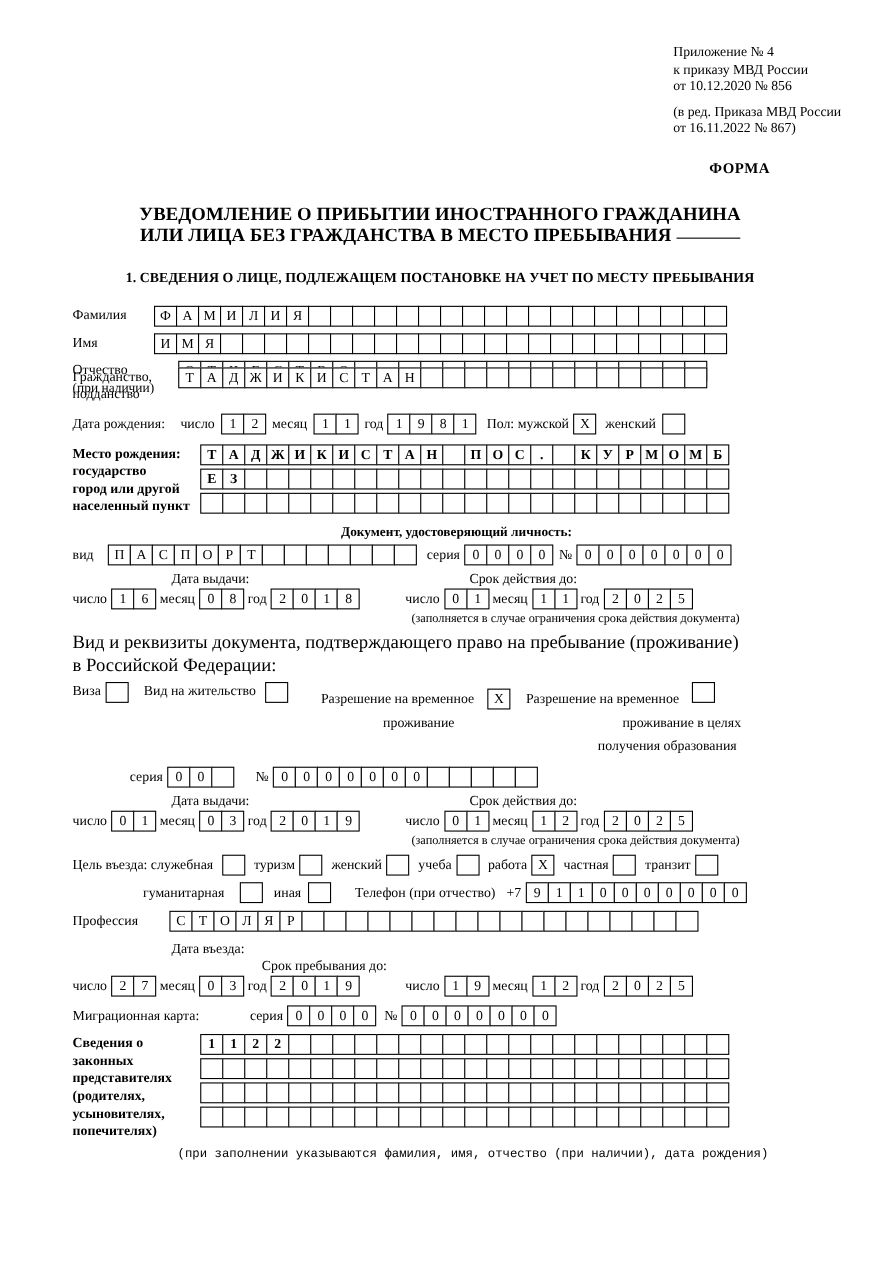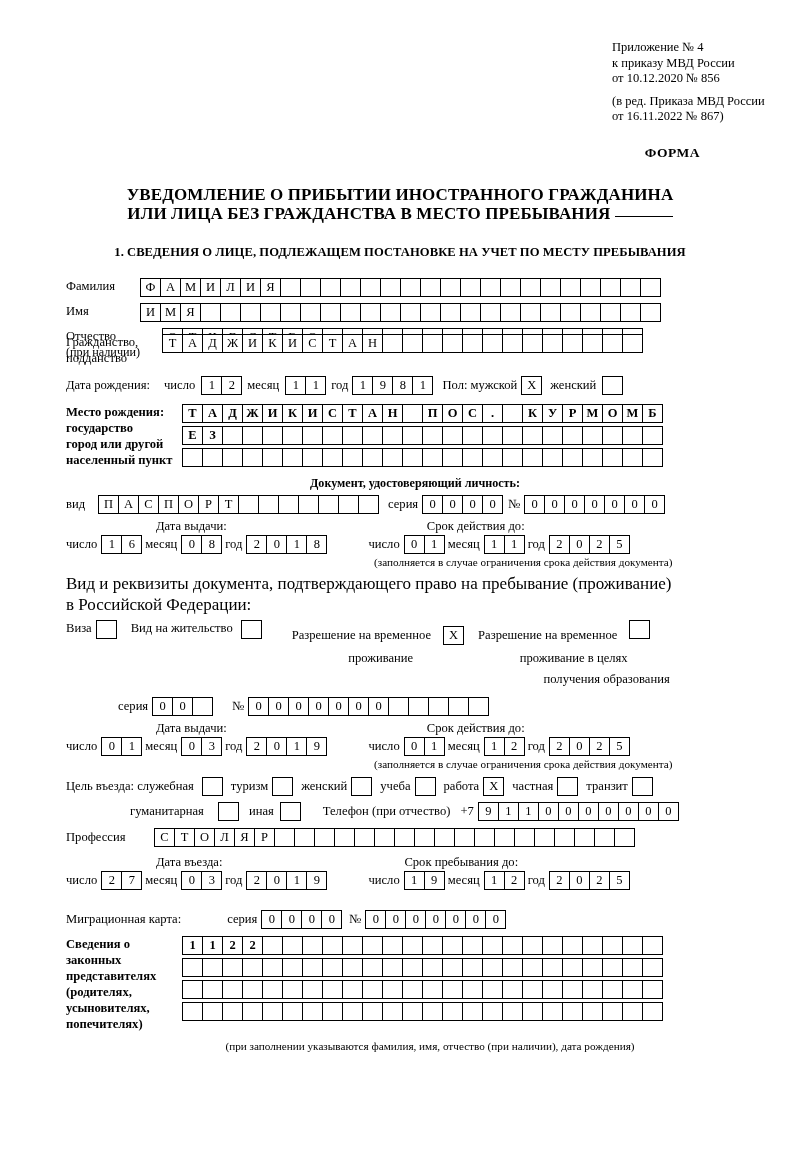--- a/index.html
+++ b/index.html
@@ -474,21 +474,21 @@
     <span class="box gap4"></span>
     <span class="lbl" style="margin-left:14px;">Вид на жительство</span>
     <span class="box gap8"></span>
     <span style="margin-left:30px;">
       <span class="lbl">Разрешение на временное</span>
       <span class="box gap8">X</span>
       <span class="lbl" style="margin-left:10px;">Разрешение на временное</span>
       <span class="box gap8"></span>
       <div style="margin-top:3px;">
         <span class="lbl" style="display:inline-block;width:178px;text-align:center;">проживание</span>
-        <span class="lbl" style="display:inline-block;width:200px;text-align:center;">проживание в целях</span>
+        <span class="lbl" style="display:inline-block;width:200px;text-align:right;">проживание в целях</span>
       </div>
       <div style="margin-top:3px;">
         <span class="lbl" style="display:inline-block;width:378px;text-align:right;padding-right:32px;">получения образования</span>
       </div>
     </span>
   </div>
 
   <div class="row inline-flex" style="margin-top:10px;margin-left:62px;">
     <span class="lbl">серия</span>
     <span class="cells gap4" id="perm-series">
@@ -618,21 +618,21 @@
         <div class="cell"></div>
         <div class="cell"></div>
         <div class="cell"></div>
         <div class="cell"></div>
         <div class="cell"></div>
         <div class="cell"></div>
         <div class="cell"></div>
       </span>
   </div>
 
-  <div class="row" style="margin-top:7px;">
+  <div class="row" style="margin-top:7px;flex-direction:column;">
     <div class="lbl" style="margin-left:100px;">Дата въезда:</div>
     <div class="lbl" style="margin-left:182px;">Срок пребывания до:</div>
   </div>
 
   <div class="row inline-flex" style="margin-top:1px;margin-left:10px;">
     <span class="lbl">число</span>
     <span class="cells gap4" id="entry-day">
         <div class="cell">2</div>
         <div class="cell">7</div>
       </span>
@@ -660,21 +660,21 @@
       </span>
     <span class="lbl gap4">год</span>
     <span class="cells gap4" id="stay-year">
         <div class="cell">2</div>
         <div class="cell">0</div>
         <div class="cell">2</div>
         <div class="cell">5</div>
       </span>
   </div>
 
-  <div class="row inline-flex" style="margin-top:20px;margin-left:10px;">
+  <div class="row inline-flex" style="margin-top:8px;margin-left:10px;">
     <span class="lbl">Миграционная карта:</span>
     <span class="lbl" style="margin-left:46px;">серия</span>
     <span class="cells gap4" id="mc-series">
         <div class="cell">0</div>
         <div class="cell">0</div>
         <div class="cell">0</div>
         <div class="cell">0</div>
       </span>
     <span class="lbl gap8">№</span>
     <span class="cells gap4" id="mc-number">
@@ -798,15 +798,15 @@
           <div class="cell"></div>
           <div class="cell"></div>
           <div class="cell"></div>
           <div class="cell"></div>
           <div class="cell"></div>
           <div class="cell"></div>
         </div>
     </div>
   </div>
 
-  <div class="note center" style="margin-top:8px;margin-left:60px;">(при заполнении указываются фамилия, имя, отчество (при наличии), дата рождения)</div>
+  <div class="note center" style="margin-top:8px;margin-left:60px;font-family:Liberation Mono, monospace;">(при заполнении указываются фамилия, имя, отчество (при наличии), дата рождения)</div>
 
 </div>
 
 </body></html>

